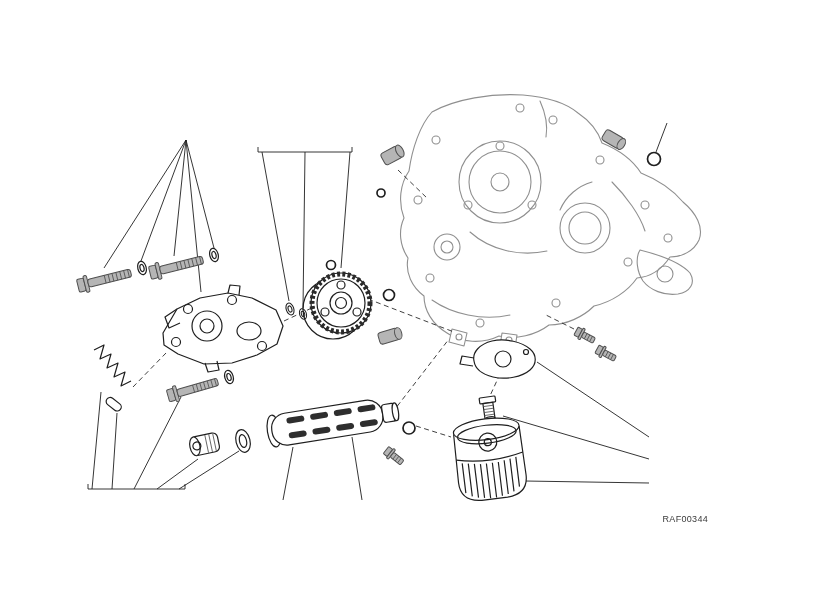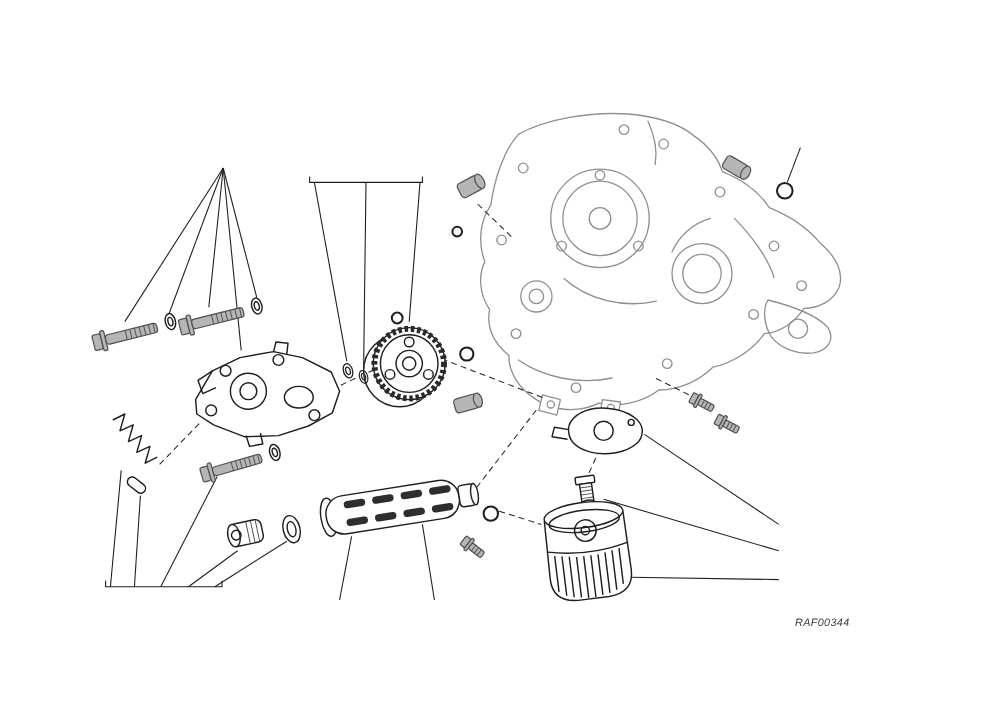--- a/index.html
+++ b/index.html
@@ -3,21 +3,21 @@
 <meta charset="utf-8">
 <style>
   :root{
     --background:#ffffff;
     --line:#1f1f1f;
     --case-line:#8f8f8f;
     --metal-fill:#b5b5b5;
     --leader:#1f1f1f;
   }
   html,body{margin:0;padding:0;background:var(--background);}
-  .stage{position:relative;width:835px;height:605px;background:var(--background);overflow:hidden;font-style:italic;}
+  .stage{position:relative;width:835px;height:605px;background:var(--background);overflow:hidden;}
   svg{display:block;}
   .ln{stroke:var(--leader);stroke-width:.9;fill:none;}
   .dash{stroke:var(--line);stroke-width:.85;fill:none;stroke-dasharray:5 3.5;}
   .case{stroke:var(--case-line);stroke-width:1.1;fill:none;stroke-linejoin:round;stroke-linecap:round;}
   .casef{stroke:var(--case-line);stroke-width:1.1;fill:#fff;stroke-linejoin:round;}
   .part{stroke:var(--line);stroke-width:1.2;fill:#fff;stroke-linejoin:round;}
   .partn{stroke:var(--line);stroke-width:1.2;fill:none;stroke-linejoin:round;}
   .teeth{stroke:#2a2a2a;stroke-width:5;fill:none;stroke-dasharray:3 2.3;}
   .metal{stroke:#4f4f4f;stroke-width:1;fill:var(--metal-fill);}
   .thread{stroke:#4f4f4f;stroke-width:.8;fill:none;}

